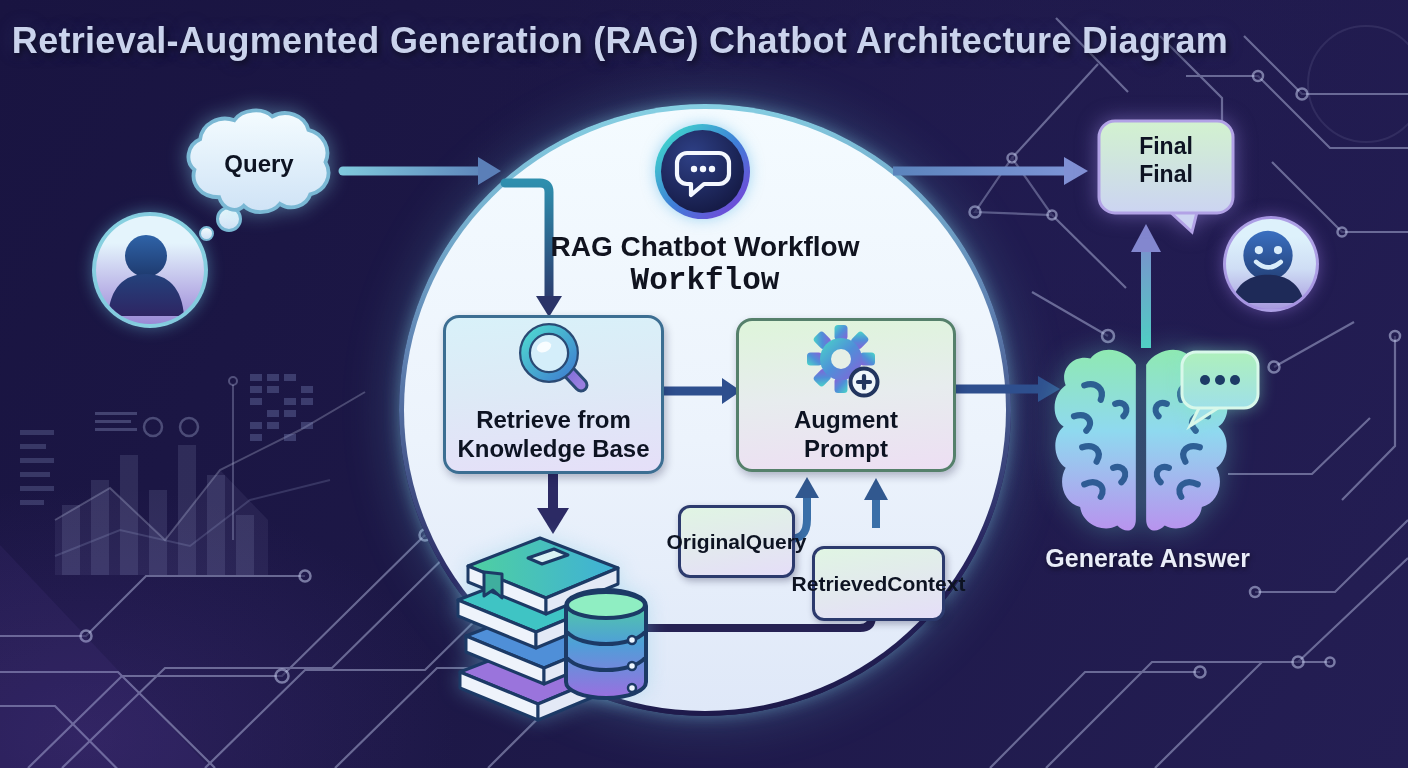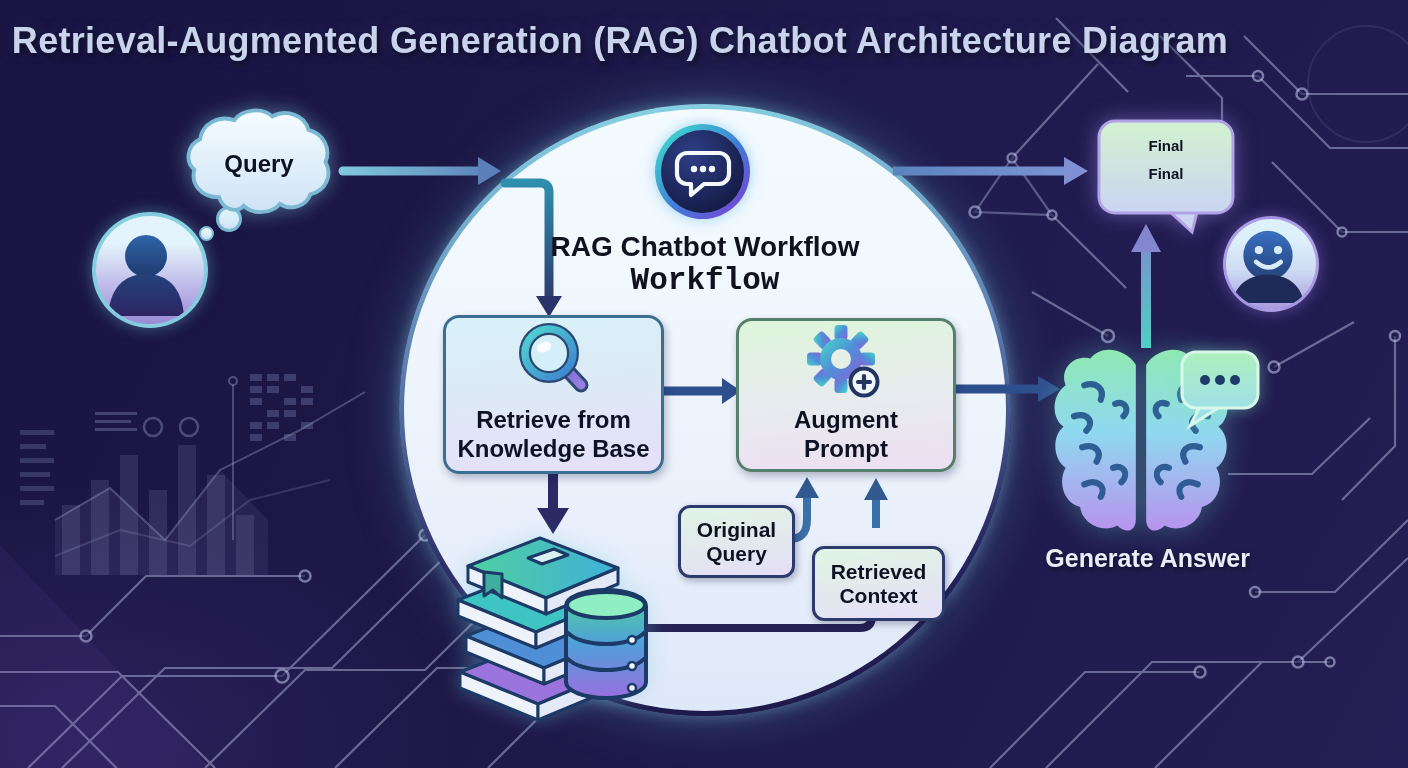--- a/index.html
+++ b/index.html
@@ -48,21 +48,21 @@
     font-weight:bold;color:#0d1322;box-shadow:2px 4px 9px rgba(15,15,55,.28);
   }
   #retrieve-box{left:443px;top:315px;width:215px;height:153px;
     background:linear-gradient(175deg,#d8f1f9 0%,#ddeaf6 45%,#e5dff8 100%);
     border:3px solid #3c6e92;}
   #augment-box{left:736px;top:318px;width:214px;height:148px;
     background:linear-gradient(175deg,#def5da 0%,#e7ecee 50%,#eddff3 100%);
     border:3px solid #55806b;}
   .box-label-lg{font-size:24px;line-height:29px;}
   .small-box{
-    position:absolute;border-radius:12px;display:flex;flex-direction:column;
+    position:absolute;border-radius:12px;display:flex;
     align-items:center;justify-content:center;text-align:center;font-weight:bold;color:#0d1322;
     background:linear-gradient(170deg,#e0f5e3 0%,#e5def8 100%);
     border:3px solid #2c3a6d;font-size:21px;line-height:24px;
     box-shadow:2px 3px 7px rgba(15,15,55,.3);
   }
   #original-query-box{left:678px;top:505px;width:111px;height:67px;}
   #retrieved-context-box{left:812px;top:546px;width:127px;height:69px;}
   
   #query-cloud{left:183px;top:106px;width:152px;height:116px;filter:drop-shadow(0 0 10px rgba(140,220,240,.45));}
   #query-cloud .txt{position:absolute;left:0;top:44px;width:152px;text-align:center;
@@ -80,21 +80,21 @@
   #assistant-avatar{left:1223px;top:216px;width:90px;height:90px;
     background:linear-gradient(180deg,#ddf1fb 20%,#cfdef5 55%,#a79ade 100%);
     border:3px solid rgba(165,145,225,.85);
     box-shadow:0 0 16px rgba(150,120,220,.5);}
   
   #generate-label{left:1040px;top:544px;width:210px;text-align:right;
     font-size:25px;font-weight:bold;color:#e9edf8;text-shadow:1px 2px 5px rgba(0,0,0,.55);}
   #final-answer{left:1096px;top:118px;width:140px;height:118px;
     filter:drop-shadow(0 0 10px rgba(160,140,230,.5));}
   #final-answer .txt{position:absolute;left:0;top:14px;width:140px;text-align:center;
-    font-size:15px;font-weight:bold;line-height:28px;color:#0d1322;}
+    font-size:23px;font-weight:bold;line-height:28px;color:#0d1322;}
   #brain-bubble{left:1180px;top:350px;width:82px;height:86px;filter:drop-shadow(0 0 8px rgba(130,230,200,.45));}
   #brain{left:1052px;top:342px;width:178px;height:196px;filter:drop-shadow(0 0 14px rgba(110,220,210,.35));}
   #books{left:450px;top:532px;width:208px;height:200px;filter:drop-shadow(0 0 10px rgba(120,200,230,.35));}
   svg{display:block;}
 </style>
 </head>
 <body>
 
 <div id="stage">
 

